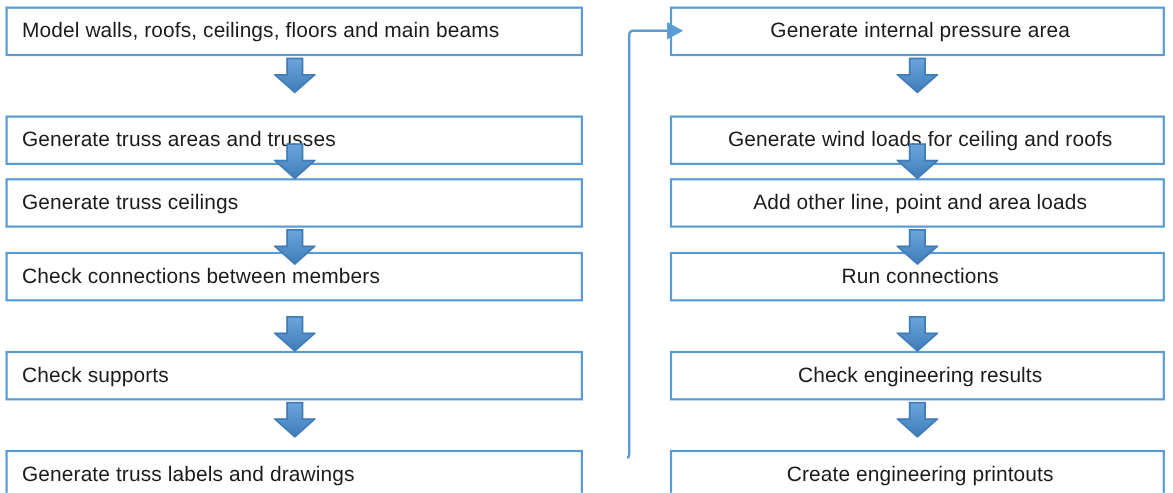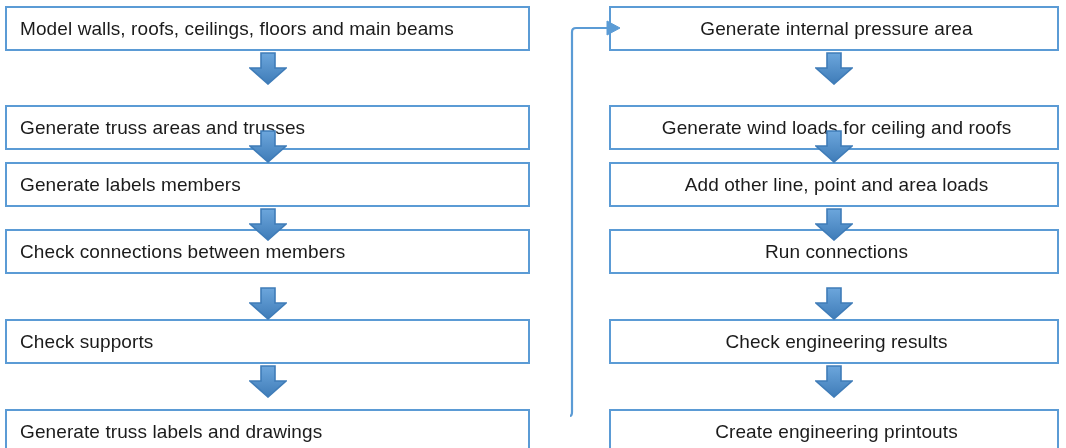--- a/index.html
+++ b/index.html
@@ -90,21 +90,21 @@
 
 <div id="flowchart">
 
   <div class="process-box col-left row-1">
     <span class="box-label">Model walls, roofs, ceilings, floors and main beams</span>
   </div>
   <div class="process-box col-left row-2">
     <span class="box-label">Generate truss areas and trusses</span>
   </div>
   <div class="process-box col-left row-3">
-    <span class="box-label">Generate labels members</span>
+    <span class="box-label">Generate truss ceilings</span>
   </div>
   <div class="process-box col-left row-4">
     <span class="box-label">Check connections between members</span>
   </div>
   <div class="process-box col-left row-5">
     <span class="box-label">Check supports</span>
   </div>
   <div class="process-box col-left row-6">
     <span class="box-label">Generate truss labels and drawings</span>
   </div>

